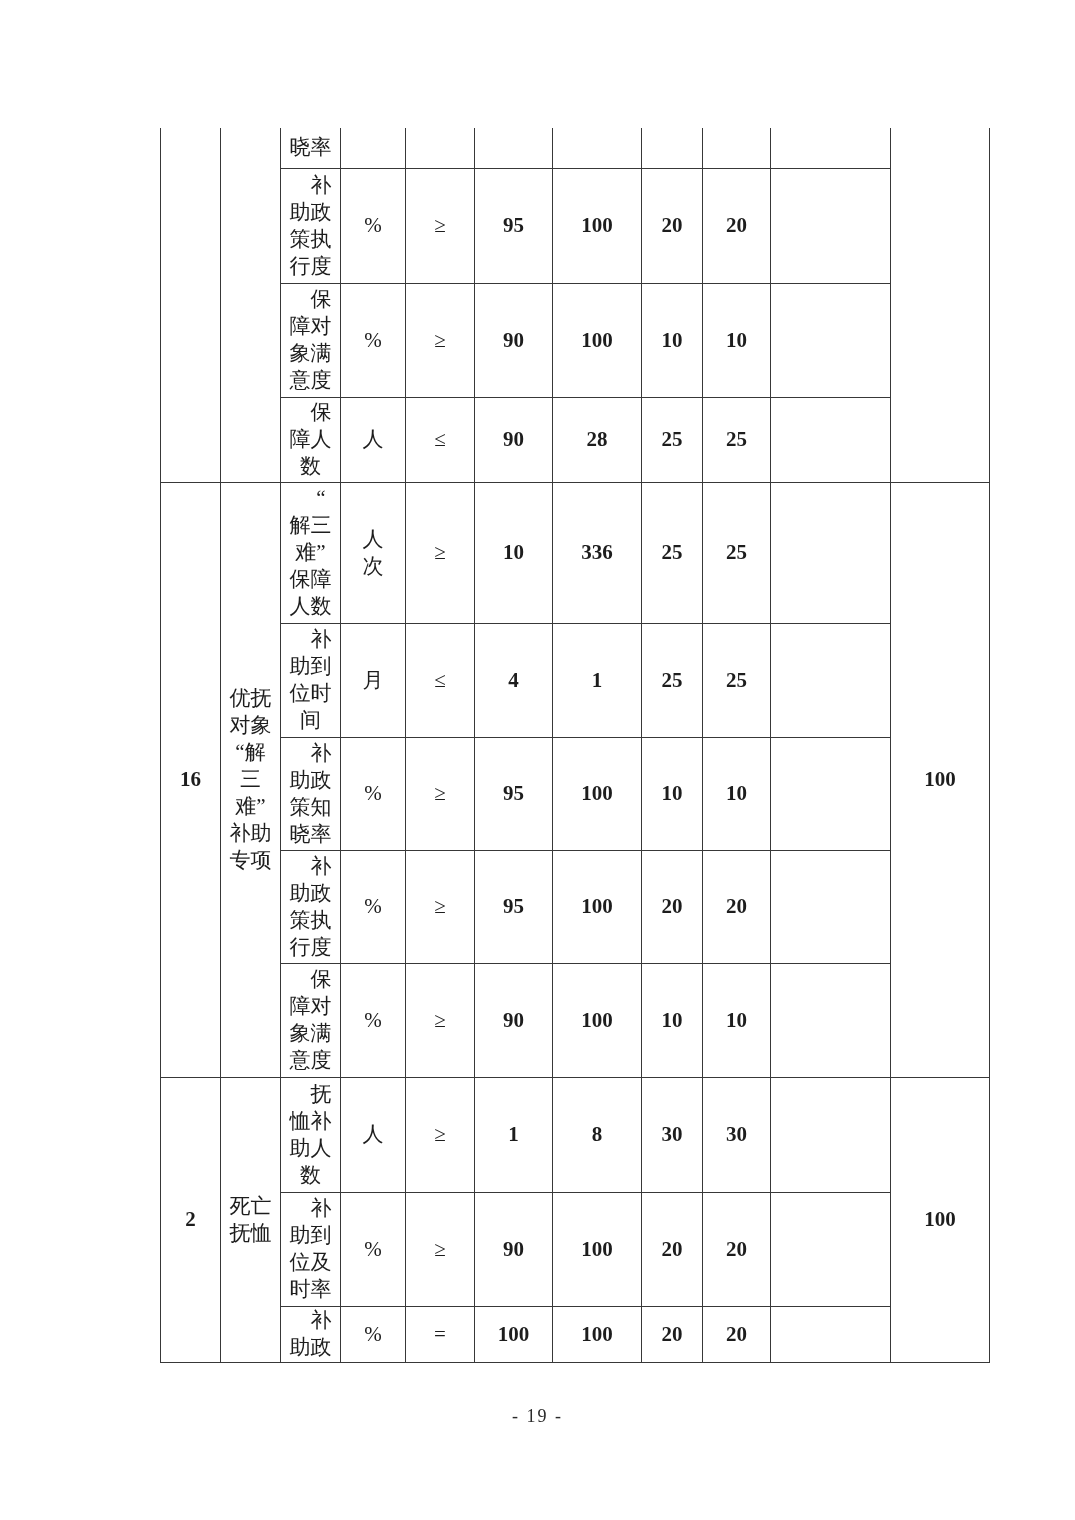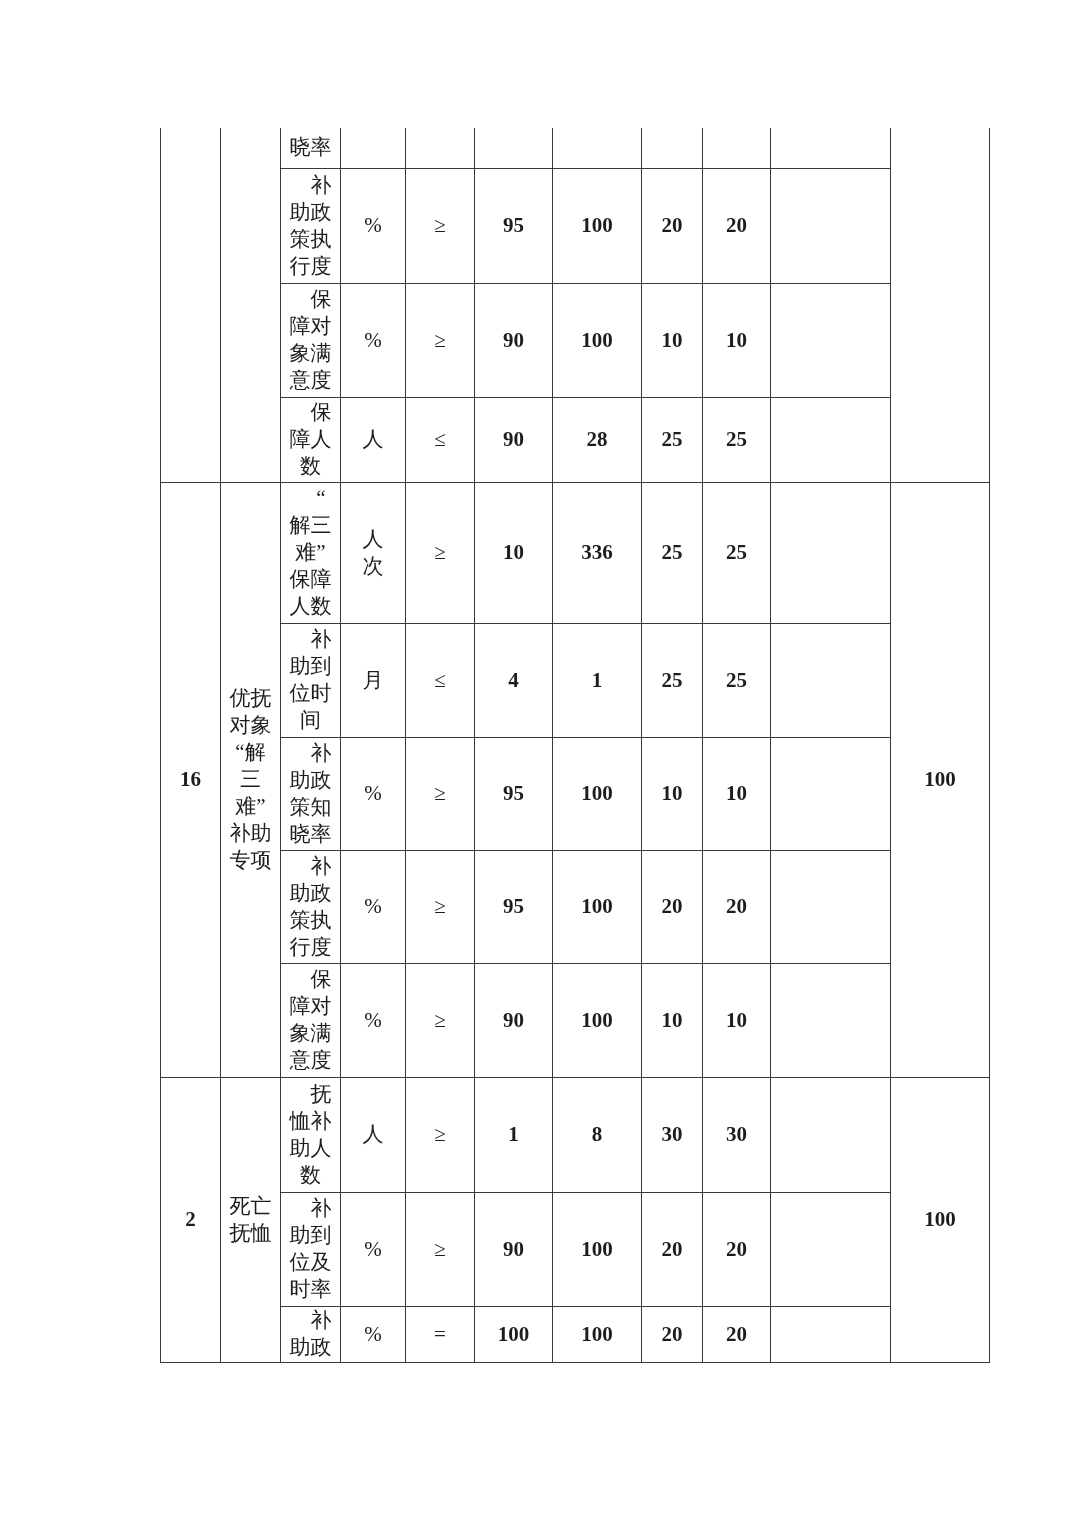--- a/index.html
+++ b/index.html
@@ -227,13 +227,14 @@
         <td class="op">=</td>
         <td class="num">100</td>
         <td class="num">100</td>
         <td class="num">20</td>
         <td class="num">20</td>
         <td></td>
       </tr>
     </tbody>
   </table>
 
+  <div class="pagenum">- 19 -</div>
 </div>
 
 </body></html>

